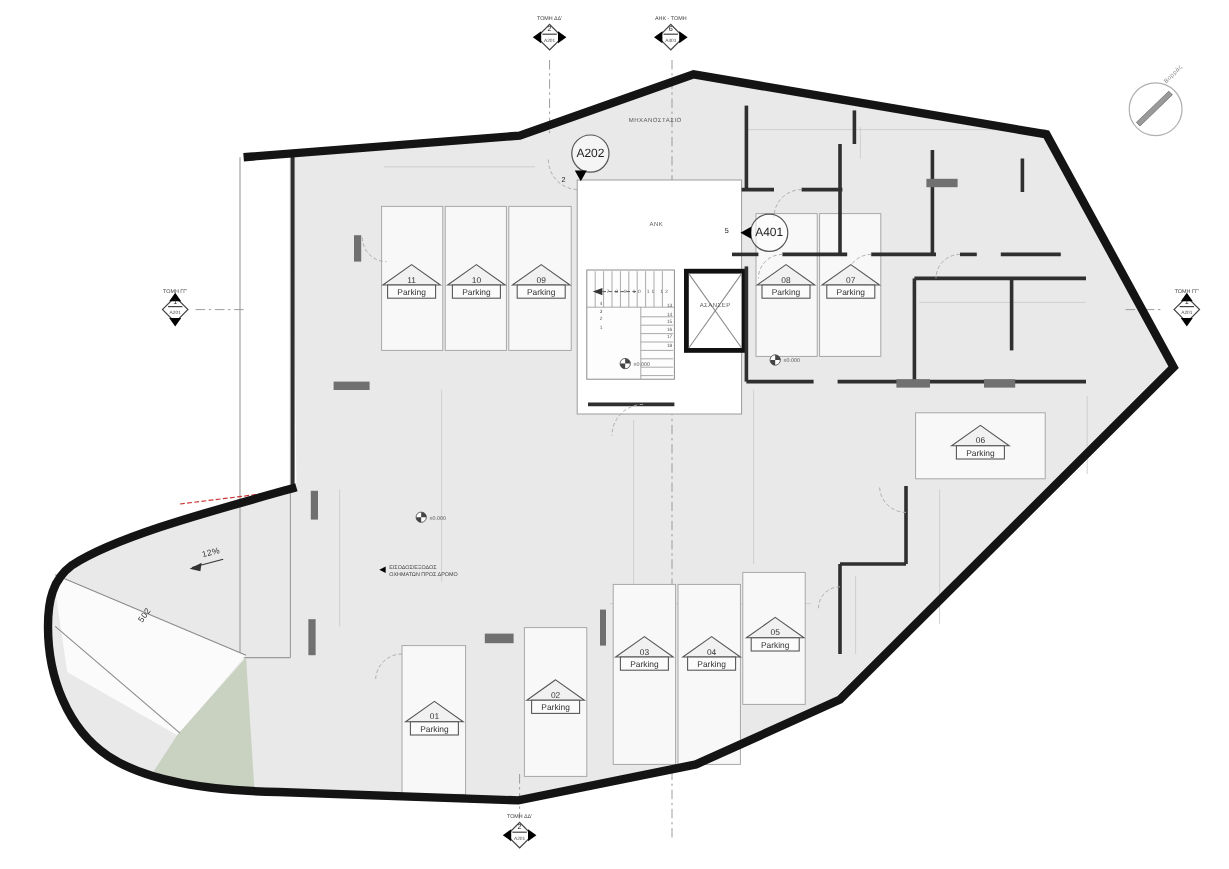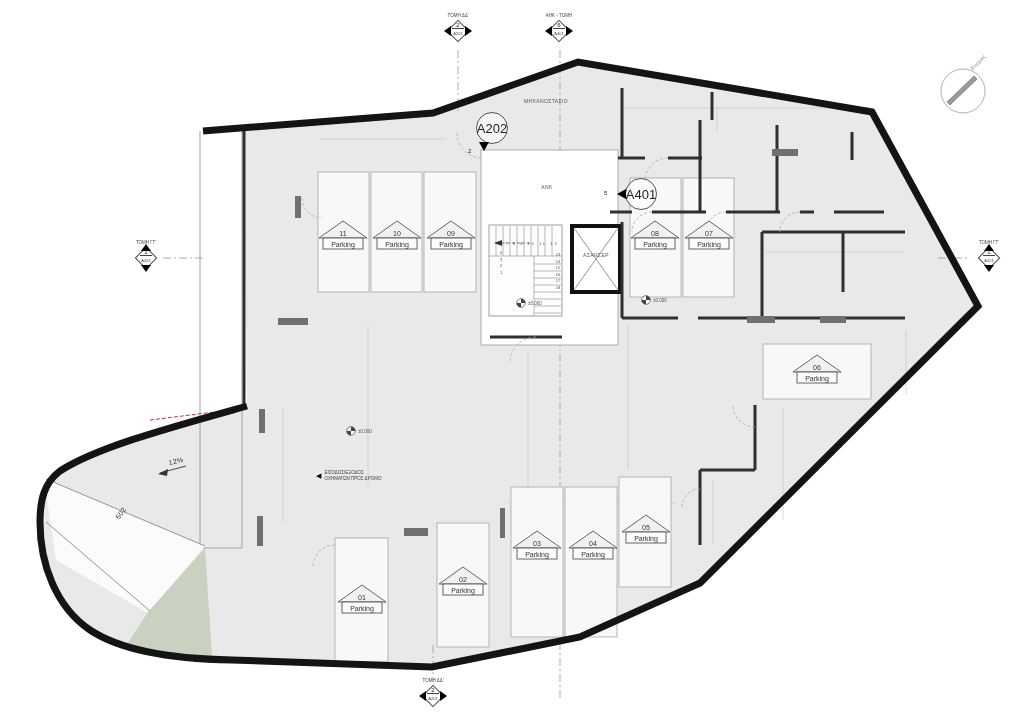--- a/index.html
+++ b/index.html
@@ -24,21 +24,21 @@
   .smk-num{position:absolute;top:3px;left:6px;right:6px;font-size:6px;border-bottom:.7px solid #444;color:#222;}
   .smk-sheet{position:absolute;top:12px;left:0;right:0;font-size:4px;color:#444;}
   .smk .tri{position:absolute;width:0;height:0;border:5px solid transparent;}
   .smk.o-h .tri-a{left:-7px;top:50%;margin-top:-5px;border-right:7px solid #000;}
   .smk.o-h .tri-b{right:-7px;top:50%;margin-top:-5px;border-left:7px solid #000;}
   .smk.o-v .tri-a{top:-7px;left:50%;margin-left:-5px;border-bottom:7px solid #000;}
   .smk.o-v .tri-b{bottom:-7px;left:50%;margin-left:-5px;border-top:7px solid #000;}
   
   .dmk{position:absolute;transform:translate(-50%,-50%);}
   .dmk-c{width:30px;height:30px;border:.9px solid #555;border-radius:50%;background:rgba(255,255,255,.55);
-         font-size:13px;color:#222;display:flex;align-items:center;justify-content:center;}
+         font-size:10px;color:#222;display:flex;align-items:center;justify-content:center;}
   .dmk-num{position:absolute;font-size:6px;color:#222;}
   .dmk-tri{position:absolute;width:0;height:0;border:5px solid transparent;}
   .dmk.o-down .dmk-tri{border-top:9px solid #000;left:3px;bottom:-12px;}
   .dmk.o-down .dmk-num{left:-8px;bottom:-10px;}
   .dmk.o-left .dmk-tri{border-right:9px solid #000;left:-13px;top:50%;margin-top:-5px;}
   .dmk.o-left .dmk-num{left:-21px;top:50%;margin-top:-4px;}
   
   .pk-pos{position:absolute;transform:translate(-50%,-50%);}
   .pk-num{font-size:7px;fill:#333;text-anchor:middle;}
   .pk-lbl{font-size:7px;fill:#333;text-anchor:middle;}

